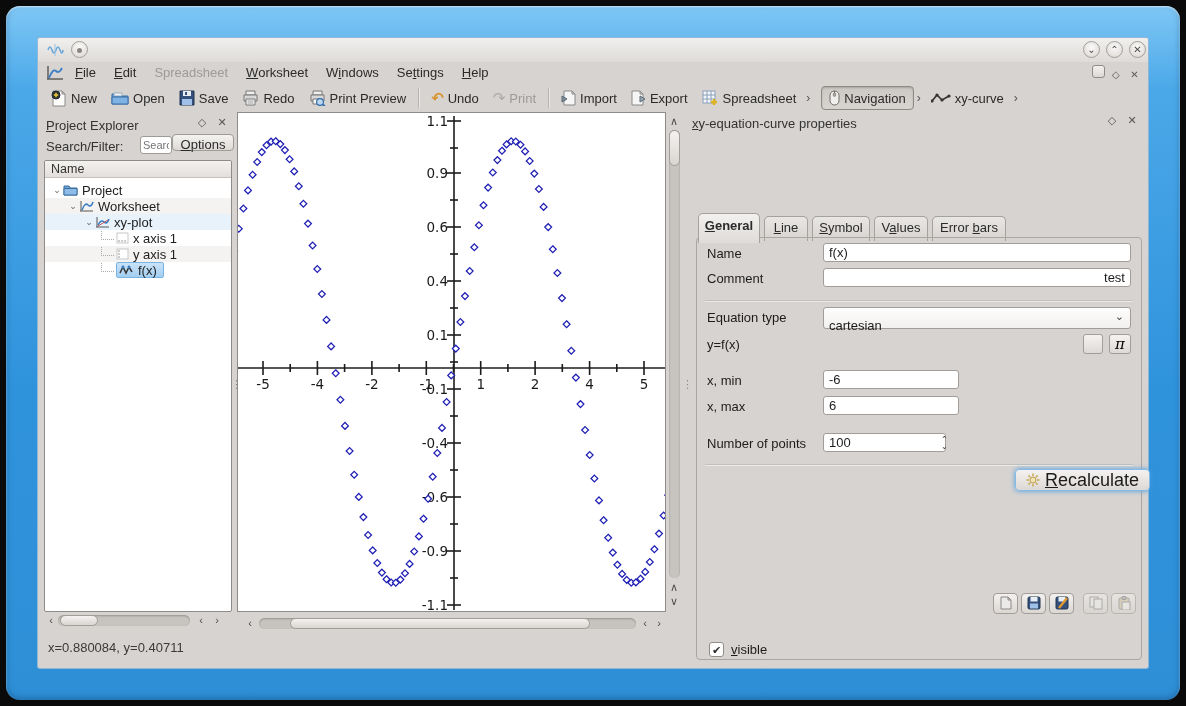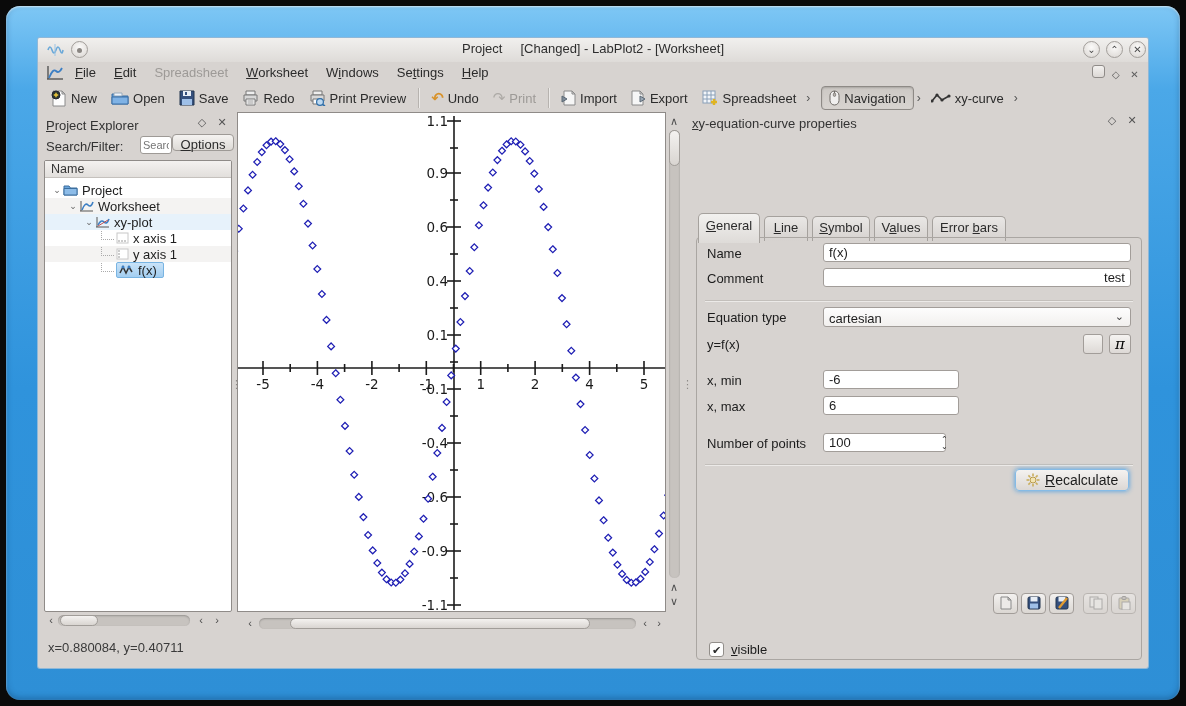--- a/index.html
+++ b/index.html
@@ -53,55 +53,54 @@
   .sb-trough{position:absolute;background:#c7c3bf;border-radius:8px;box-shadow:inset 0 1px 2px rgba(0,0,0,.25);}
   .sb-thumb{position:absolute;background:linear-gradient(#f4f2f0,#d9d5d1);border:1px solid #a19d99;border-radius:7px;box-sizing:border-box;}
   .sb-arrow{position:absolute;font-size:11px;color:#4e4e4e;width:14px;height:14px;text-align:center;line-height:14px;}
   .splitter-dots{position:absolute;color:#8f8b88;font-size:11px;letter-spacing:0;}
   
   #worksheet{position:absolute;background:#fff;border:1px solid #8f8b88;box-sizing:border-box;}
   #plot-svg text{font-family:"DejaVu Sans","Liberation Sans",sans-serif;font-size:13.5px;fill:#1a1a1a;}
   
   .tab{position:absolute;top:104px;height:21px;border:1px solid #a5a19d;border-bottom:none;border-radius:5px 5px 0 0;
     background:linear-gradient(#e9e7e5,#d6d2cf);font-size:13px;color:#2b2b2b;text-align:center;padding-top:3px;box-sizing:content-box;}
-  .tab.active{top:101px;height:25px;background:linear-gradient(#f2f1ef,#dedbd8);z-index:3;padding-top:4px;}
+  .tab.active{top:101px;height:25px;background:linear-gradient(#f2f1ef,#dedbd8);z-index:3;padding-top:4px;font-weight:bold;}
   #prop-frame{position:absolute;border:1px solid #aaa6a2;border-radius:4px;z-index:1;}
   .flabel{position:absolute;font-size:13px;color:#1c1c1c;}
   .tinput{position:absolute;height:19px;border:1px solid #a29d99;border-radius:3px;background:#fff;font-size:13px;color:#1c1c1c;
     padding:0 5px;box-sizing:border-box;font-family:"Liberation Sans","DejaVu Sans",sans-serif;}
   .fsep{position:absolute;height:1px;background:#c3bfbb;box-shadow:0 1px 0 #eceae8;}
   .combo{position:absolute;height:20px;border:1px solid #a29d99;border-radius:3px;background:linear-gradient(#fdfdfd,#f2f0ee);
-    font-size:13px;color:#1c1c1c;padding:3px 5px;box-sizing:border-box;}
+    font-size:13px;color:#1c1c1c;padding:10px 5px;box-sizing:border-box;}
   .combo .carr{position:absolute;right:6px;top:2px;font-size:11px;color:#444;}
   .spin-arrows{position:absolute;font-size:8px;color:#333;line-height:7px;text-align:center;}
   .small-btn{position:absolute;height:20px;border:1px solid #a29d99;border-radius:3px;background:linear-gradient(#f5f3f1,#ddd9d6);
     box-sizing:border-box;text-align:center;}
   #recalc{position:absolute;height:22px;border:1px solid #85bbe6;border-radius:4px;
     background:linear-gradient(#f4f2f0,#dcd8d5);box-shadow:0 0 5px rgba(70,155,225,.95);
-    font-size:14px;color:#1c1c1c;display:flex;align-items:center;gap:5px;padding:0 10px;box-sizing:border-box;}
+    font-size:18px;color:#1c1c1c;display:flex;align-items:center;gap:5px;padding:0 10px;box-sizing:border-box;}
   .chk{position:absolute;width:15px;height:15px;border:1px solid #928e8a;border-radius:3px;background:#fdfdfd;
     font-size:11px;line-height:14px;text-align:center;color:#2b2b2b;box-sizing:border-box;}
   .mini-btn{position:absolute;width:25px;height:21px;border:1px solid #a29d99;border-radius:4px;
     background:linear-gradient(#f3f1ef,#dbd7d3);box-sizing:border-box;text-align:center;padding-top:2px;}
   .mini-btn.disabled{opacity:.55;}
   #statusbar-text{position:absolute;font-size:13px;color:#3a3a3a;}
 </style>
 </head>
 <body>
 
 <div id="frame"></div>
 <div id="win">
 
   <div id="titlebar">
     <svg class="abs" style="left:9px;top:4px" width="17" height="16" viewBox="0 0 17 16">
       <path d="M1 8 Q3 2 5 8 T9 8 T13 8 T16 8" stroke="#6aa8d8" fill="none" stroke-width="1.6"></path>
       <line x1="8" y1="2" x2="8" y2="14" stroke="#9bc4e4" stroke-width="1"></line>
     </svg>
     <span class="circle-btn" style="left:33px"><span style="display:inline-block;width:5px;height:5px;border-radius:50%;background:#8a8682;margin-top:5px"></span></span>
-    <div id="title">Project     [Changed] - LabPlot2 - [Worksheet]</div>
     <span class="circle-btn" style="left:1045px">⌄</span>
     <span class="circle-btn" style="left:1068px">⌃</span>
     <span class="circle-btn" style="left:1091px">✕</span>
   </div>
 
   <div id="menubar">
     <svg style="float:left;margin:3px 2px 0 8px" width="18" height="16" viewBox="0 0 18 16">
       <line x1="2" y1="1" x2="2" y2="14" stroke="#555" stroke-width="1.4"></line>
       <line x1="1" y1="14" x2="17" y2="14" stroke="#555" stroke-width="1.4"></line>
       <path d="M3 13 Q7 3 10 6 T16 3" stroke="#3d7fc4" fill="none" stroke-width="1.8"></path>

